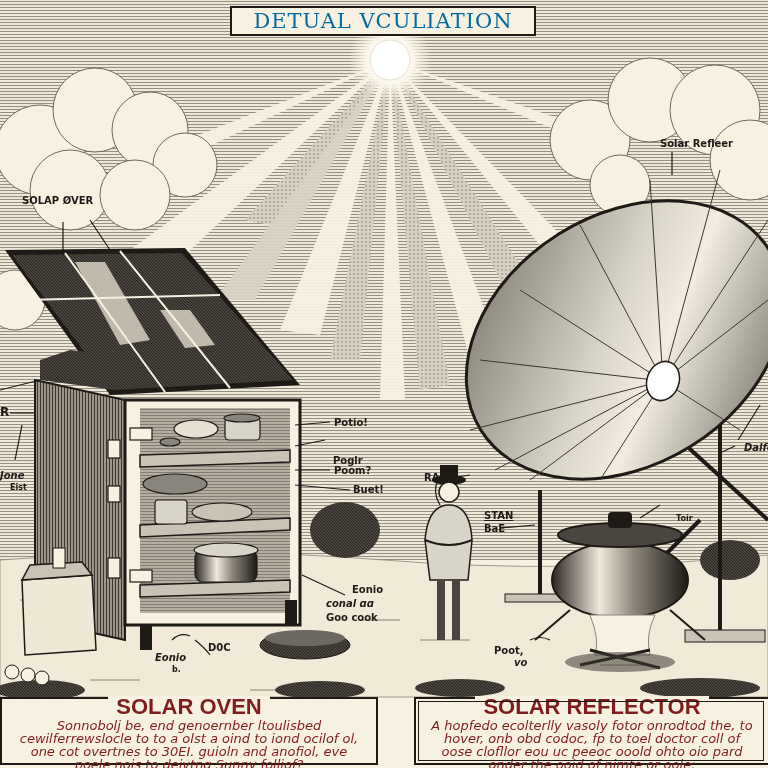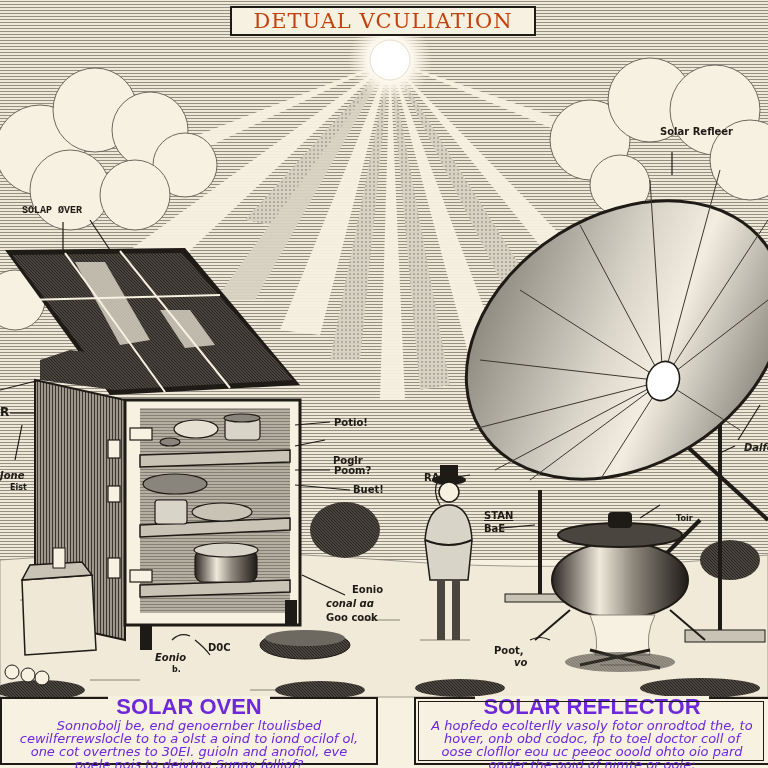--- a/index.html
+++ b/index.html
@@ -8,31 +8,31 @@
     background: #f7f1e1;
     font-family: "DejaVu Serif", serif;
     position: relative;
   }
   .scene { position: absolute; left: 0; top: 0; width: 768px; height: 768px; }
   .title-box {
     position: absolute; left: 230px; top: 6px; width: 306px; height: 30px;
     background: #f7f1e1; border: 2px solid #1e1a16;
     display: flex; align-items: center; justify-content: center;
     font-family: "DejaVu Serif", serif; font-size: 21px; letter-spacing: 1px;
-    color: #c2410c; box-sizing: border-box;
+    color: #0369a1; box-sizing: border-box;
   }
   .callout {
     position: absolute; font-family: "DejaVu Sans", sans-serif; font-weight: bold;
     color: #1e1a16; font-size: 10px; line-height: 11px; white-space: nowrap;
   }
   .callout.italic { font-style: italic; }
   .caption-box {
     position: absolute; top: 697px; height: 68px; background: #f7f1e1;
     border: 2px solid #1e1a16; box-sizing: border-box; text-align: center;
-    color: #6d28d9;
+    color: #7f1d1d;
   }
   .caption-box.left { left: 0px; width: 378px; }
   .caption-box.right { left: 414px; width: 354px; border-right: none; outline: 1px solid #1e1a16; outline-offset: -5px; }
   .caption-title {
     font-family: "Liberation Sans", sans-serif; font-weight: bold;
     font-size: 22px; line-height: 22px; margin-top: -12px; display: inline-block;
     background: #f7f1e1; padding: 0 8px;
   }
   .caption-body {
     font-family: "DejaVu Sans", sans-serif; font-style: italic;
@@ -275,22 +275,22 @@
       <line x1="660" y1="505" x2="640" y2="518"></line>
       <line x1="722" y1="452" x2="735" y2="446"></line>
       <line x1="738" y1="440" x2="760" y2="405"></line>
       <path d="M530,640 Q540,635 550,640"></path>
     </g>
   </g>
 </svg>
 
 <div class="title-box">DETUAL VCULIATION</div>
 
-<div class="callout" style="left:22px; top:205px;font-family:Liberation Mono, monospace;">SOLAP ØVER</div>
-<div class="callout" style="left:660px; top:126px;text-align:right;">Solar Refleer</div>
+<div class="callout" style="left:22px; top:195px;">SOLAP ØVER</div>
+<div class="callout" style="left:660px; top:138px;text-align:right;">Solar Refleer</div>
 
 <div class="callout" style="left:0px; top:407px; font-size:12px;">R</div>
 <div class="callout italic" style="left:0px; top:470px;">Jone</div>
 <div class="callout" style="left:10px; top:482px; font-size:8px;">Eist</div>
 
 <div class="callout" style="left:334px; top:417px;">Potio!</div>
 <div class="callout" style="left:333px; top:440px;margin-top:15px;">Poglr</div>
 <div class="callout" style="left:334px; top:465px;">Poom?</div>
 <div class="callout" style="left:353px; top:484px;">Buet!</div>
 

